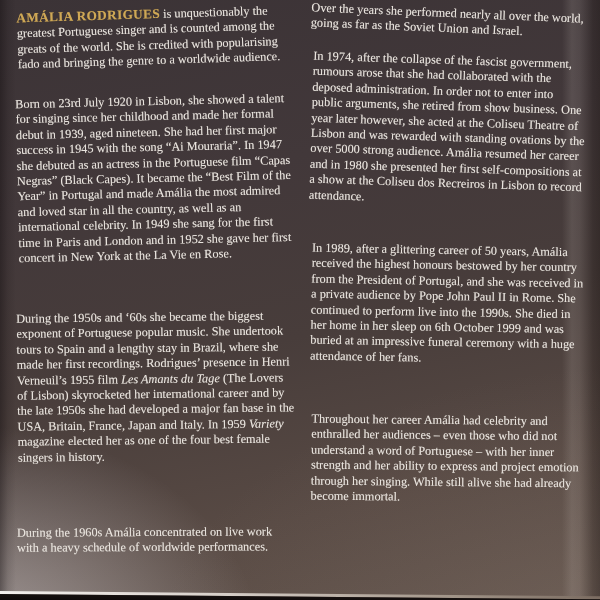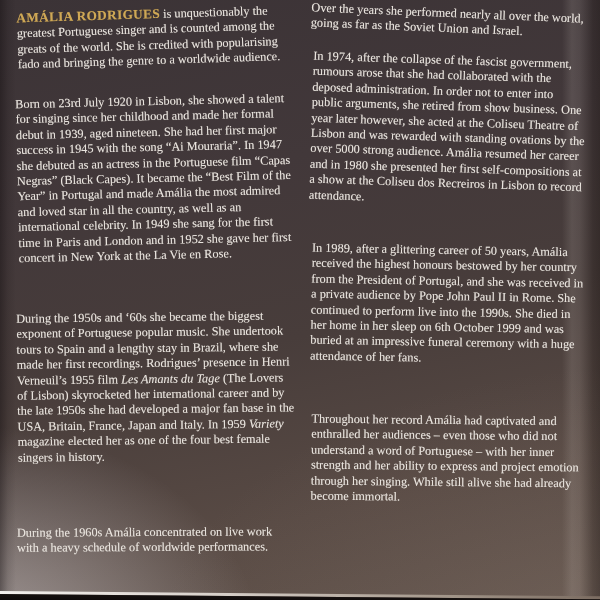--- a/index.html
+++ b/index.html
@@ -53,21 +53,21 @@
     <p class="para lp1"><span class="seg-lead">AMÁLIA RODRIGUES</span><span> is unquestionably the greatest Portuguese singer and is counted among the greats of the world. She is credited with popularising fado and bringing the genre to a worldwide audience.</span></p>
     <p class="para lp2"><span>Born on 23rd July 1920 in Lisbon, she showed a talent for singing since her childhood and made her formal debut in 1939, aged nineteen. She had her first major success in 1945 with the song “Ai Mouraria”. In 1947 she debuted as an actress in the Portuguese film “Capas Negras” (Black Capes). It became the “Best Film of the Year” in Portugal and made Amália the most admired and loved star in all the country, as well as an international celebrity. In 1949 she sang for the first time in Paris and London and in 1952 she gave her first concert in New York at the La Vie en Rose.</span></p>
     <p class="para lp3"><span>During the 1950s and ‘60s she became the biggest exponent of Portuguese popular music. She undertook tours to Spain and a lengthy stay in Brazil, where she made her first recordings. Rodrigues’ presence in Henri Verneuil’s 1955 film </span><span class="seg-italic">Les Amants du Tage</span><span> (The Lovers of Lisbon) skyrocketed her international career and by the late 1950s she had developed a major fan base in the USA, Britain, France, Japan and Italy. In 1959 </span><span class="seg-italic">Variety</span><span> magazine elected her as one of the four best female singers in history.</span></p>
     <p class="para lp4"><span>During the 1960s Amália concentrated on live work with a heavy schedule of worldwide performances.</span></p>
   </div>
 
   <div class="col col-right">
     <p class="para rp1"><span>Over the years she performed nearly all over the world, going as far as the Soviet Union and Israel.</span></p>
     <p class="para rp2"><span>In 1974, after the collapse of the fascist government, rumours arose that she had collaborated with the deposed administration. In order not to enter into public arguments, she retired from show business. One year later however, she acted at the Coliseu Theatre of Lisbon and was rewarded with standing ovations by the over 5000 strong audience. Amália resumed her career and in 1980 she presented her first self-compositions at a show at the Coliseu dos Recreiros in Lisbon to record attendance.</span></p>
     <p class="para rp3"><span>In 1989, after a glittering career of 50 years, Amália received the highest honours bestowed by her country from the President of Portugal, and she was received in a private audience by Pope John Paul II in Rome. She continued to perform live into the 1990s. She died in her home in her sleep on 6th October 1999 and was buried at an impressive funeral ceremony with a huge attendance of her fans.</span></p>
-    <p class="para rp4"><span>Throughout her record Amália had captivated and enthralled her audiences – even those who did not understand a word of Portuguese – with her inner strength and her ability to express and project emotion through her singing. While still alive she had already become immortal.</span></p>
+    <p class="para rp4"><span>Throughout her career Amália had celebrity and enthralled her audiences – even those who did not understand a word of Portuguese – with her inner strength and her ability to express and project emotion through her singing. While still alive she had already become immortal.</span></p>
   </div>
 
   <div class="page-bottom">
     <div class="edge-line"></div>
     <div class="table-shadow"></div>
   </div>
 
 </div>
 
 </body></html>

